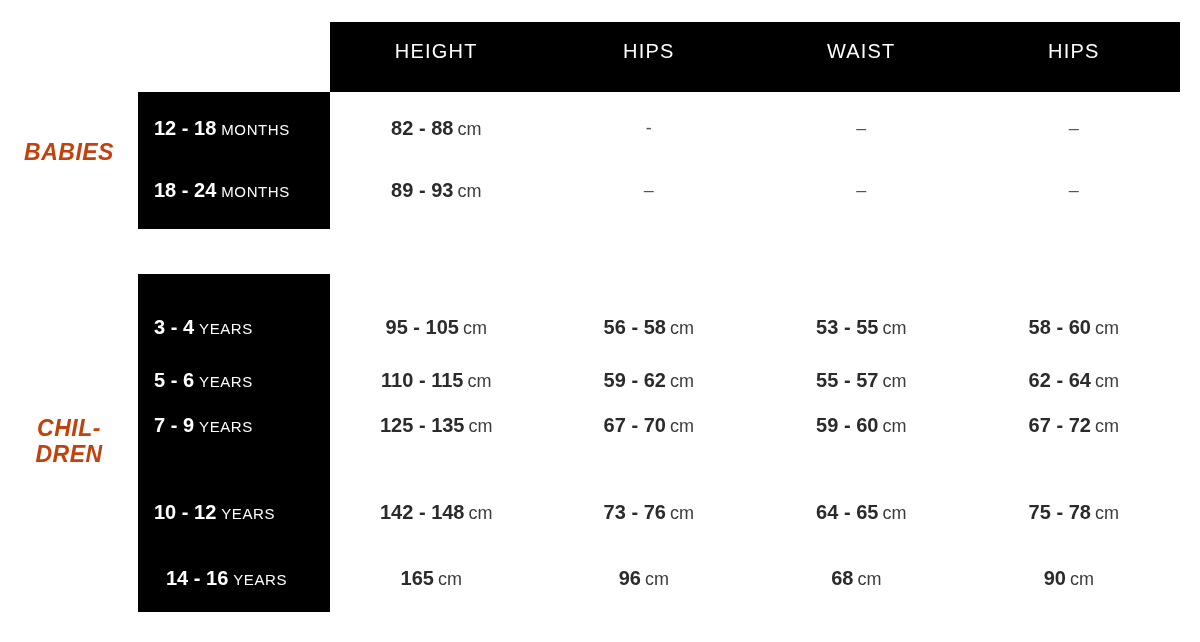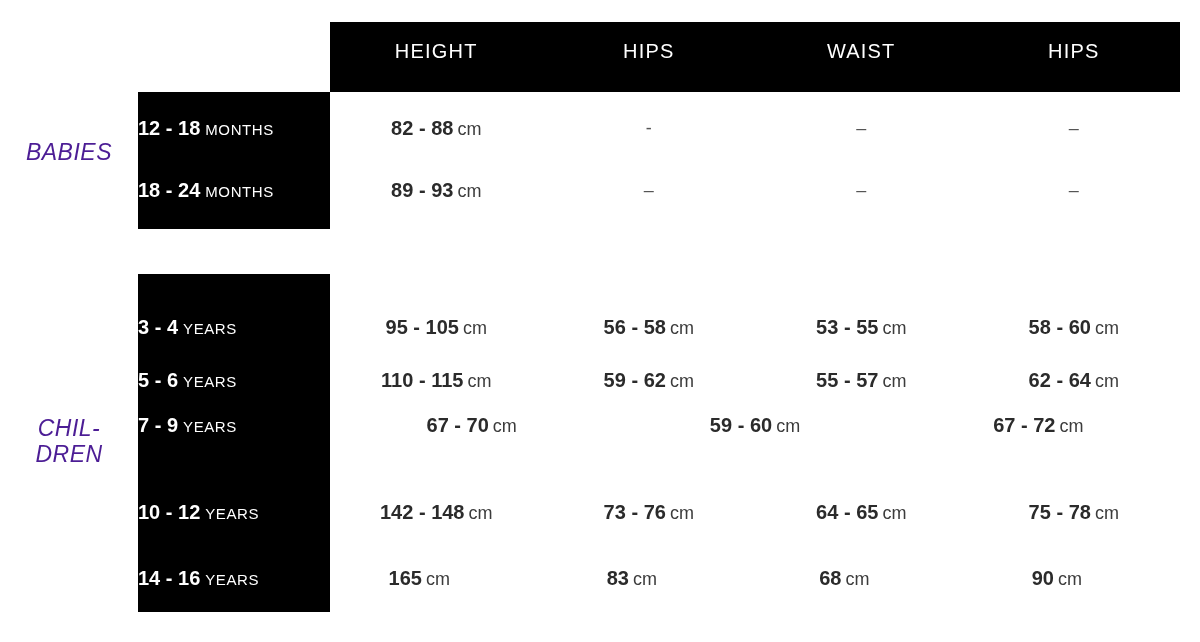--- a/index.html
+++ b/index.html
@@ -51,23 +51,23 @@
     font-weight: 400;
   }
 
   
   .group-label {
     position: absolute;
     left: 0;
     width: 138px;
     text-align: center;
     font-style: italic;
-    font-weight: normal;
+    font-weight: bold;
     font-size: 23px;
-    color: #4c1d95;
+    color: #c2410c;
     letter-spacing: 0.5px;
     line-height: 1.15;
   }
   #babies-label { top: 139px; }
   #children-label { top: 415px; }
 
   
   .size-col {
     position: absolute;
     left: 138px;
@@ -82,20 +82,21 @@
     position: absolute;
     left: 138px;
     width: 1042px;
     height: 62px;
     display: flex;
     align-items: center;
   }
   .size-label {
     width: 192px;
     box-sizing: border-box;
+    padding-left: 16px;
     color: #ffffff;
     font-size: 19px;
     white-space: nowrap;
   }
   .size-label .num {
     font-weight: bold;
     font-size: 20px;
   }
   .size-label .unit {
     font-size: 15px;
@@ -132,21 +133,21 @@
 
   
   #row-b0 { top: 97px; }
   #row-b1 { top: 159px; }
 
   
   #row-c0 { top: 296px; }
   #row-c1 { top: 349px; }
   #row-c2 { top: 394px; }
   #row-c3 { top: 481px; }
-  #row-c4 { top: 547px; }
+  #row-c4 { top: 547px; margin-left: 12px; }
 
   
   .row.children .meas { text-align: center; }
   .row.children .meas.right { text-align: center; padding-right: 34px; }
 </style>
 </head>
 <body>
 
 <div class="sheet">
 
@@ -243,20 +244,23 @@
       </div>
     </div>
   </div>
 
   <div class="row children" id="row-c2">
     <div class="size-label">
       <span class="num">7 - 9</span><span class="unit">YEARS</span>
     </div>
     <div class="meas-cells">
       <div class="meas">
+        <span class="val">125 - 135</span><span class="cm">cm</span>
+      </div>
+      <div class="meas">
         <span class="val">67 - 70</span><span class="cm">cm</span>
       </div>
       <div class="meas">
         <span class="val">59 - 60</span><span class="cm">cm</span>
       </div>
       <div class="meas">
         <span class="val">67 - 72</span><span class="cm">cm</span>
       </div>
     </div>
   </div>
@@ -283,21 +287,21 @@
 
   <div class="row children" id="row-c4">
     <div class="size-label">
       <span class="num">14 - 16</span><span class="unit">YEARS</span>
     </div>
     <div class="meas-cells">
       <div class="meas right">
         <span class="val">165</span><span class="cm">cm</span>
       </div>
       <div class="meas right">
-        <span class="val">83</span><span class="cm">cm</span>
+        <span class="val">96</span><span class="cm">cm</span>
       </div>
       <div class="meas right">
         <span class="val">68</span><span class="cm">cm</span>
       </div>
       <div class="meas right">
         <span class="val">90</span><span class="cm">cm</span>
       </div>
     </div>
   </div>
 

